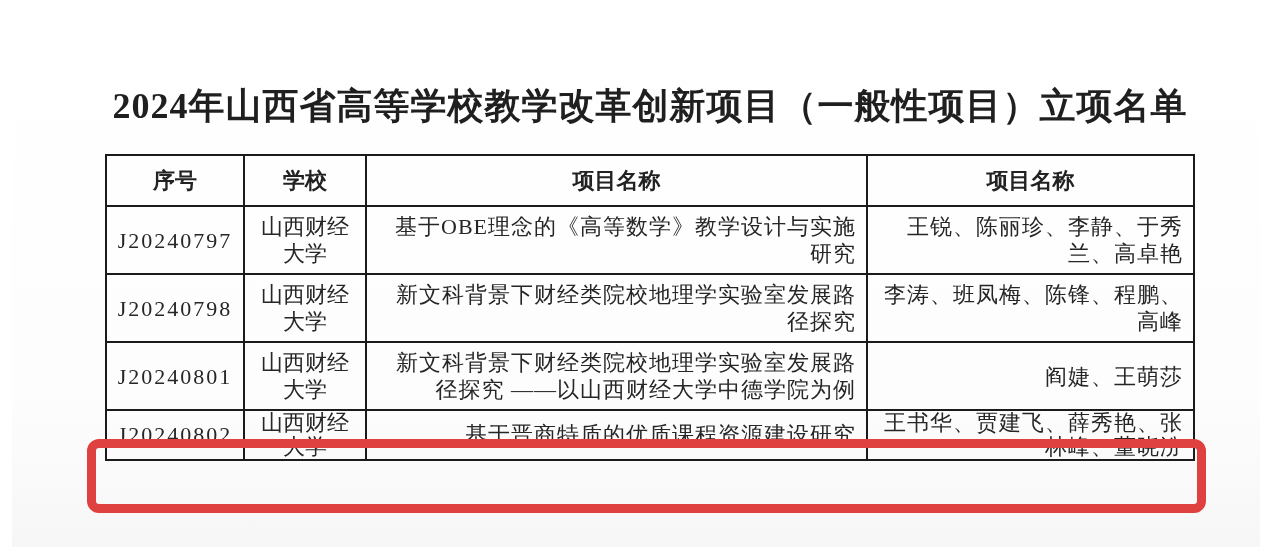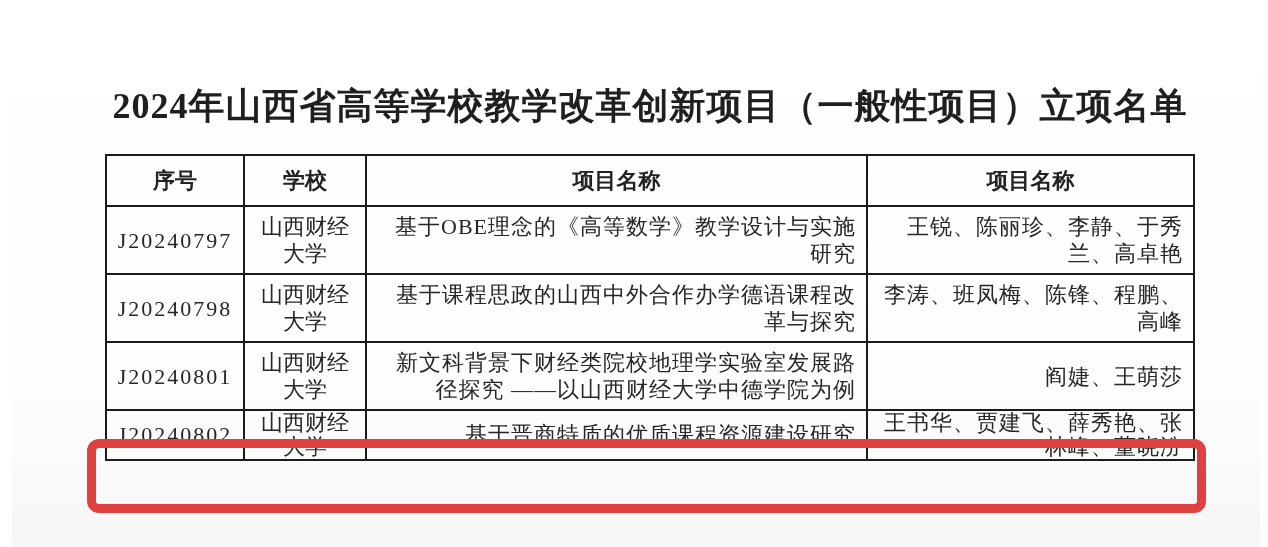--- a/index.html
+++ b/index.html
@@ -105,21 +105,21 @@
     </tr>
     <tr class="r1">
       <td class="cell-serial">J20240797</td>
       <td class="cell-school">山西财经大学</td>
       <td class="cell-name">基于OBE理念的《高等数学》教学设计与实施研究</td>
       <td class="cell-personnel">王锐、陈丽珍、李静、于秀兰、高卓艳</td>
     </tr>
     <tr class="r2">
       <td class="cell-serial">J20240798</td>
       <td class="cell-school">山西财经大学</td>
-      <td class="cell-name">基于课程思政的山西中外合作办学德语课程改革与探究</td>
+      <td class="cell-name">新文科背景下财经类院校地理学实验室发展路径探究</td>
       <td class="cell-personnel">李涛、班凤梅、陈锋、程鹏、高峰</td>
     </tr>
     <tr class="r5">
       <td class="cell-serial">J20240801</td>
       <td class="cell-school">山西财经大学</td>
       <td class="cell-name">新文科背景下财经类院校地理学实验室发展路径探究 ——以山西财经大学中德学院为例</td>
       <td class="cell-personnel">阎婕、王萌莎</td>
     </tr>
     <tr class="r6">
       <td class="cell-serial">J20240802</td>

